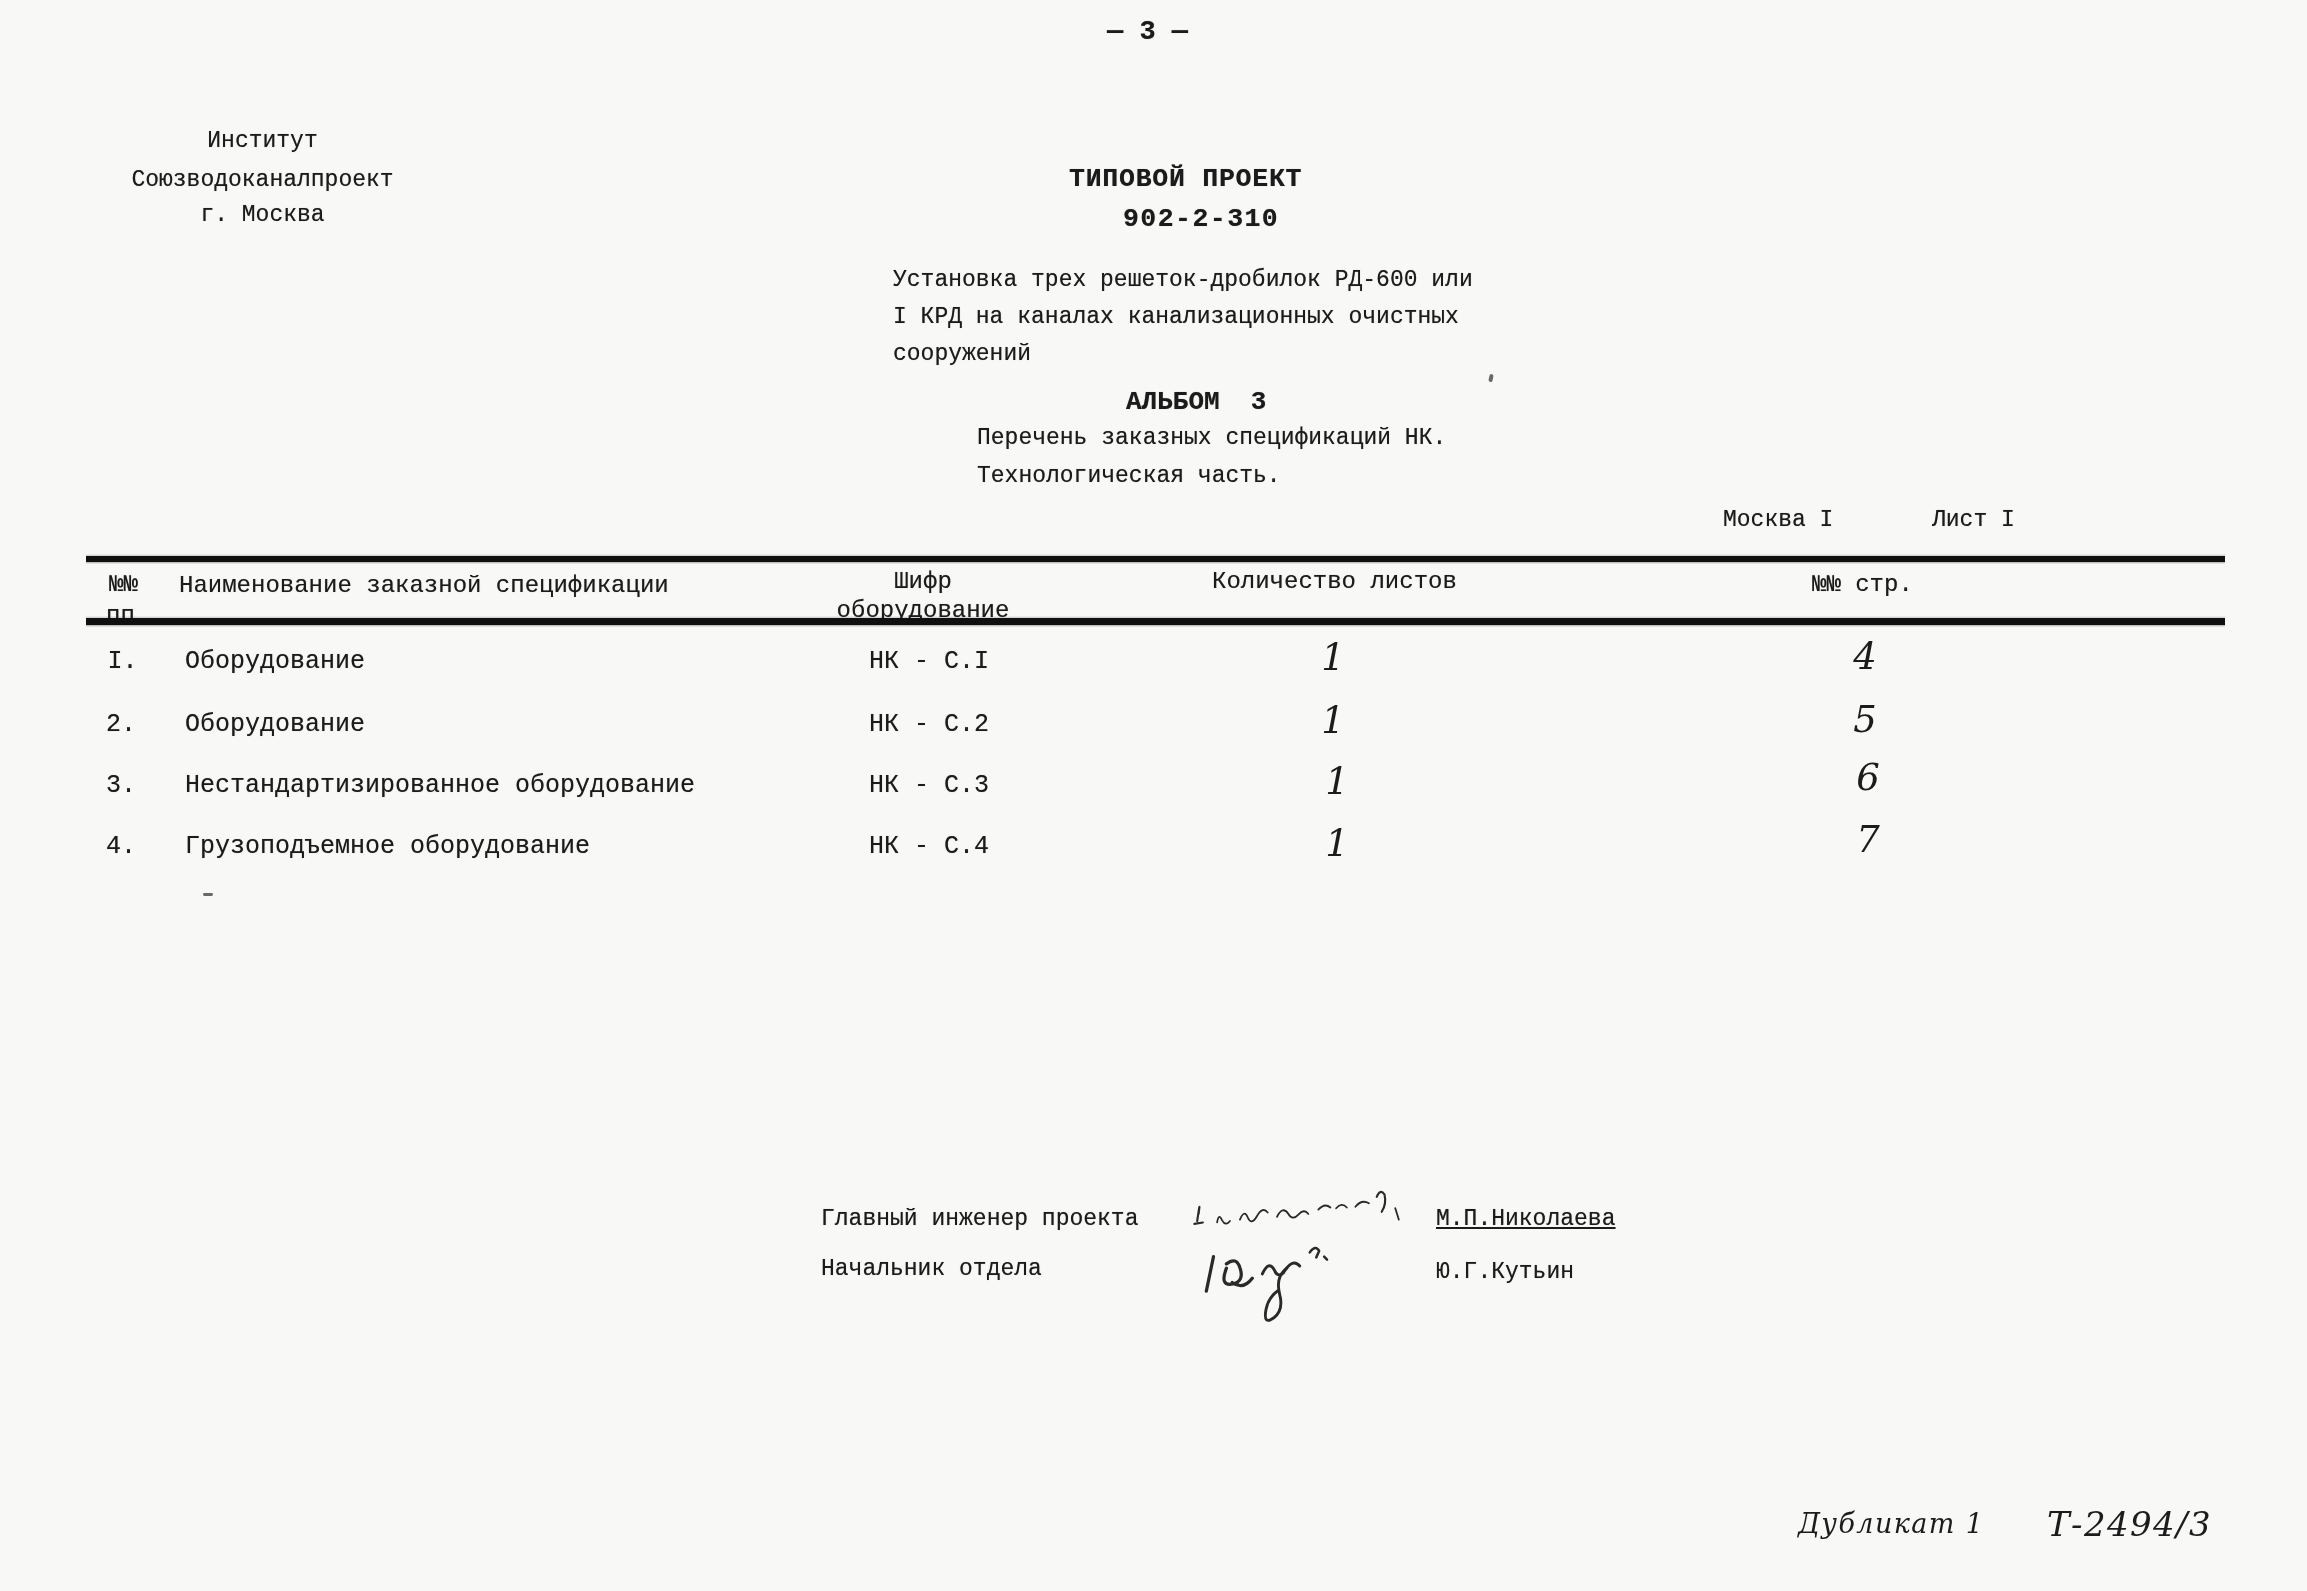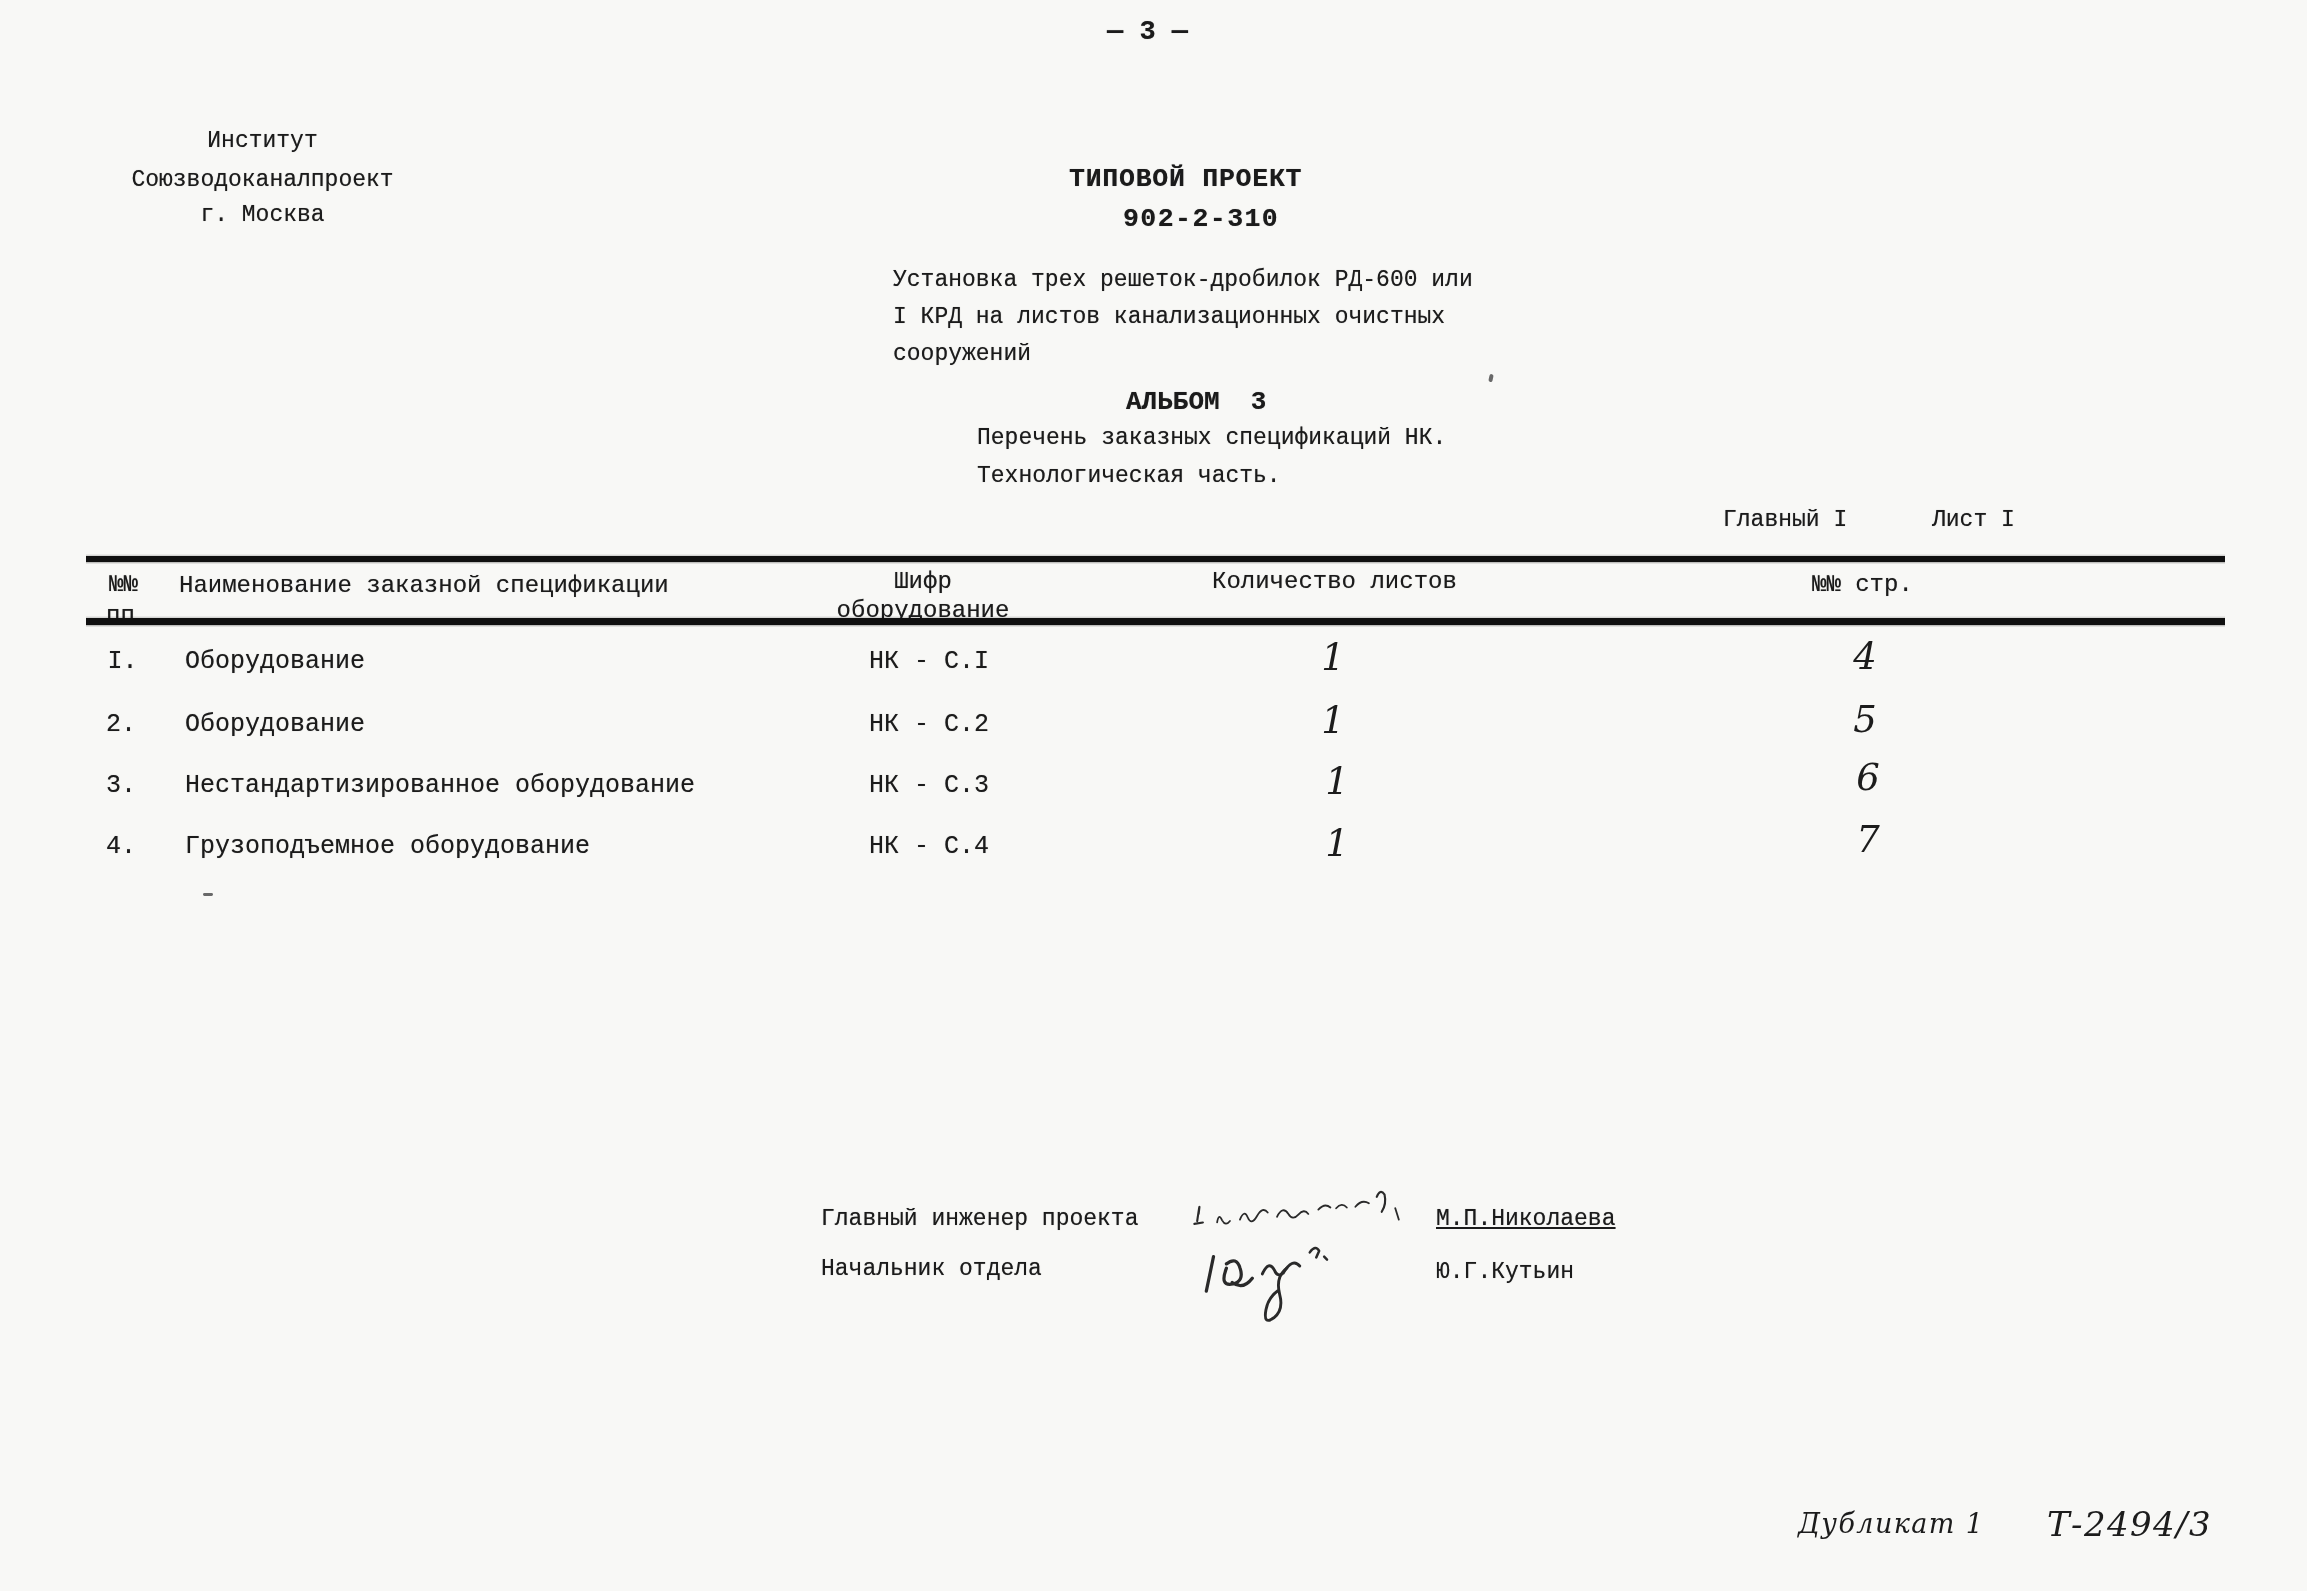--- a/index.html
+++ b/index.html
@@ -51,29 +51,29 @@
     <div class="typed center" style="position:static;">Институт</div>
     <div class="typed center" style="position:static;margin-top:12.2px;">Союзводоканалпроект</div>
     <div class="typed center" style="position:static;margin-top:9.3px;">г. Москва</div>
   </div>
 
   <div class="typed bold" style="left:1069px;top:164px;font-size:26.6px;letter-spacing:0.7px;">ТИПОВОЙ ПРОЕКТ</div>
   <div class="typed bold" style="left:1123px;top:204px;font-size:26.6px;letter-spacing:1.4px;">902-2-310</div>
 
   <div style="position:absolute;left:893px;top:267px;">
     <div class="typed" style="position:static;">Установка трех решеток-дробилок РД-600 или</div>
-    <div class="typed" style="position:static;margin-top:10.8px;">I КРД на листов канализационных очистных</div>
+    <div class="typed" style="position:static;margin-top:10.8px;">I КРД на каналах канализационных очистных</div>
     <div class="typed" style="position:static;margin-top:10.8px;">сооружений</div>
   </div>
 
   <div class="typed pre bold" style="left:1126px;top:388px;font-size:26px;">АЛЬБОМ  3</div>
   <div class="typed" style="left:977px;top:425px;">Перечень заказных спецификаций НК.</div>
   <div class="typed" style="left:977px;top:463px;">Технологическая часть.</div>
 
-  <div class="typed" style="left:1723px;top:507px;">Главный I</div>
+  <div class="typed" style="left:1723px;top:507px;">Москва I</div>
   <div class="typed" style="left:1932px;top:507px;">Лист I</div>
 
   <div class="table-wrap">
 
     <div class="rule" style="left:0;top:0;width:2139px;height:5.7px;"></div>
 
     <div class="cell hdr" style="left:23px;top:16px;">№№</div>
     <div class="cell hdr" style="left:20px;top:47px;">пп</div>
     <div class="cell hdr" style="left:93px;top:17px;">Наименование заказной спецификации</div>
     <div class="cell hdr center" style="left:747px;top:13px;width:180px;">Шифр</div>

